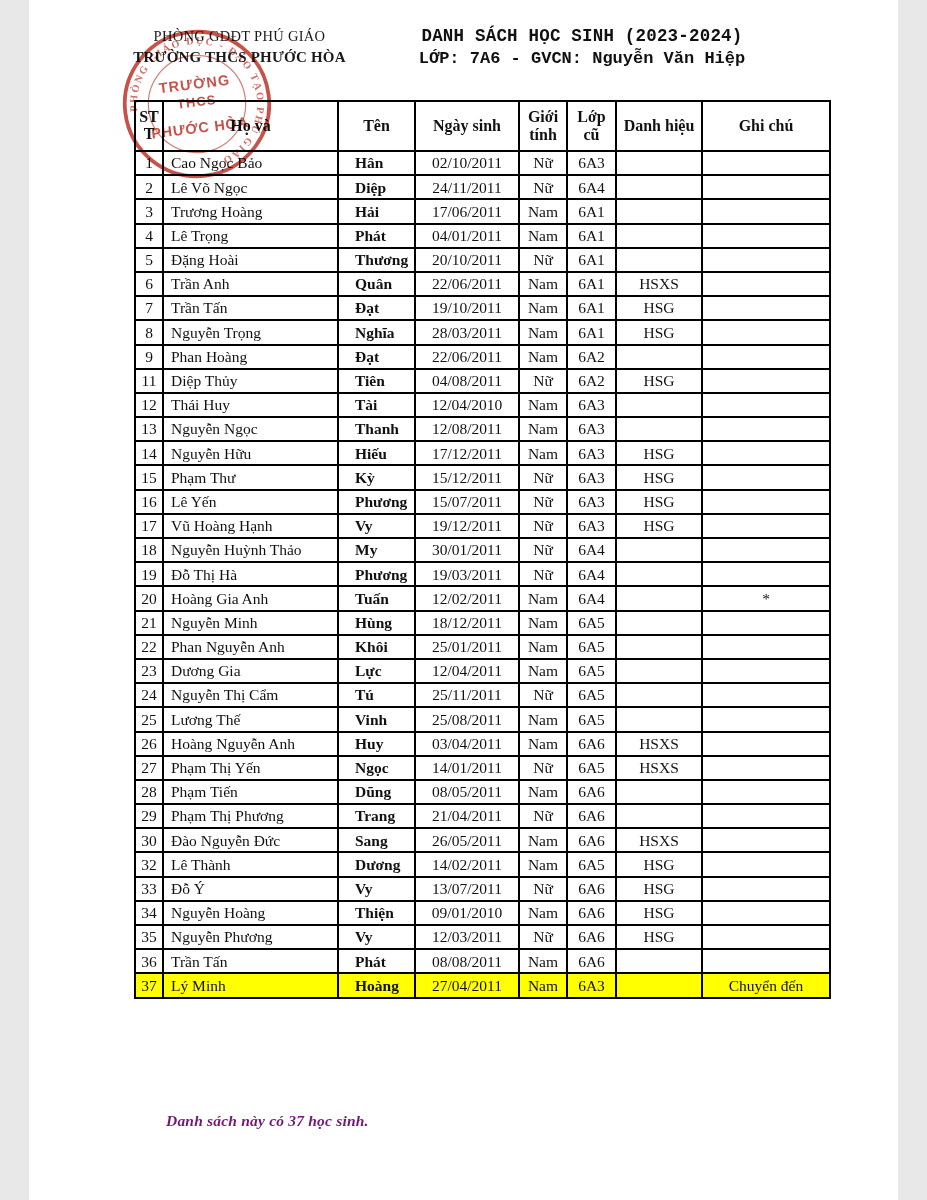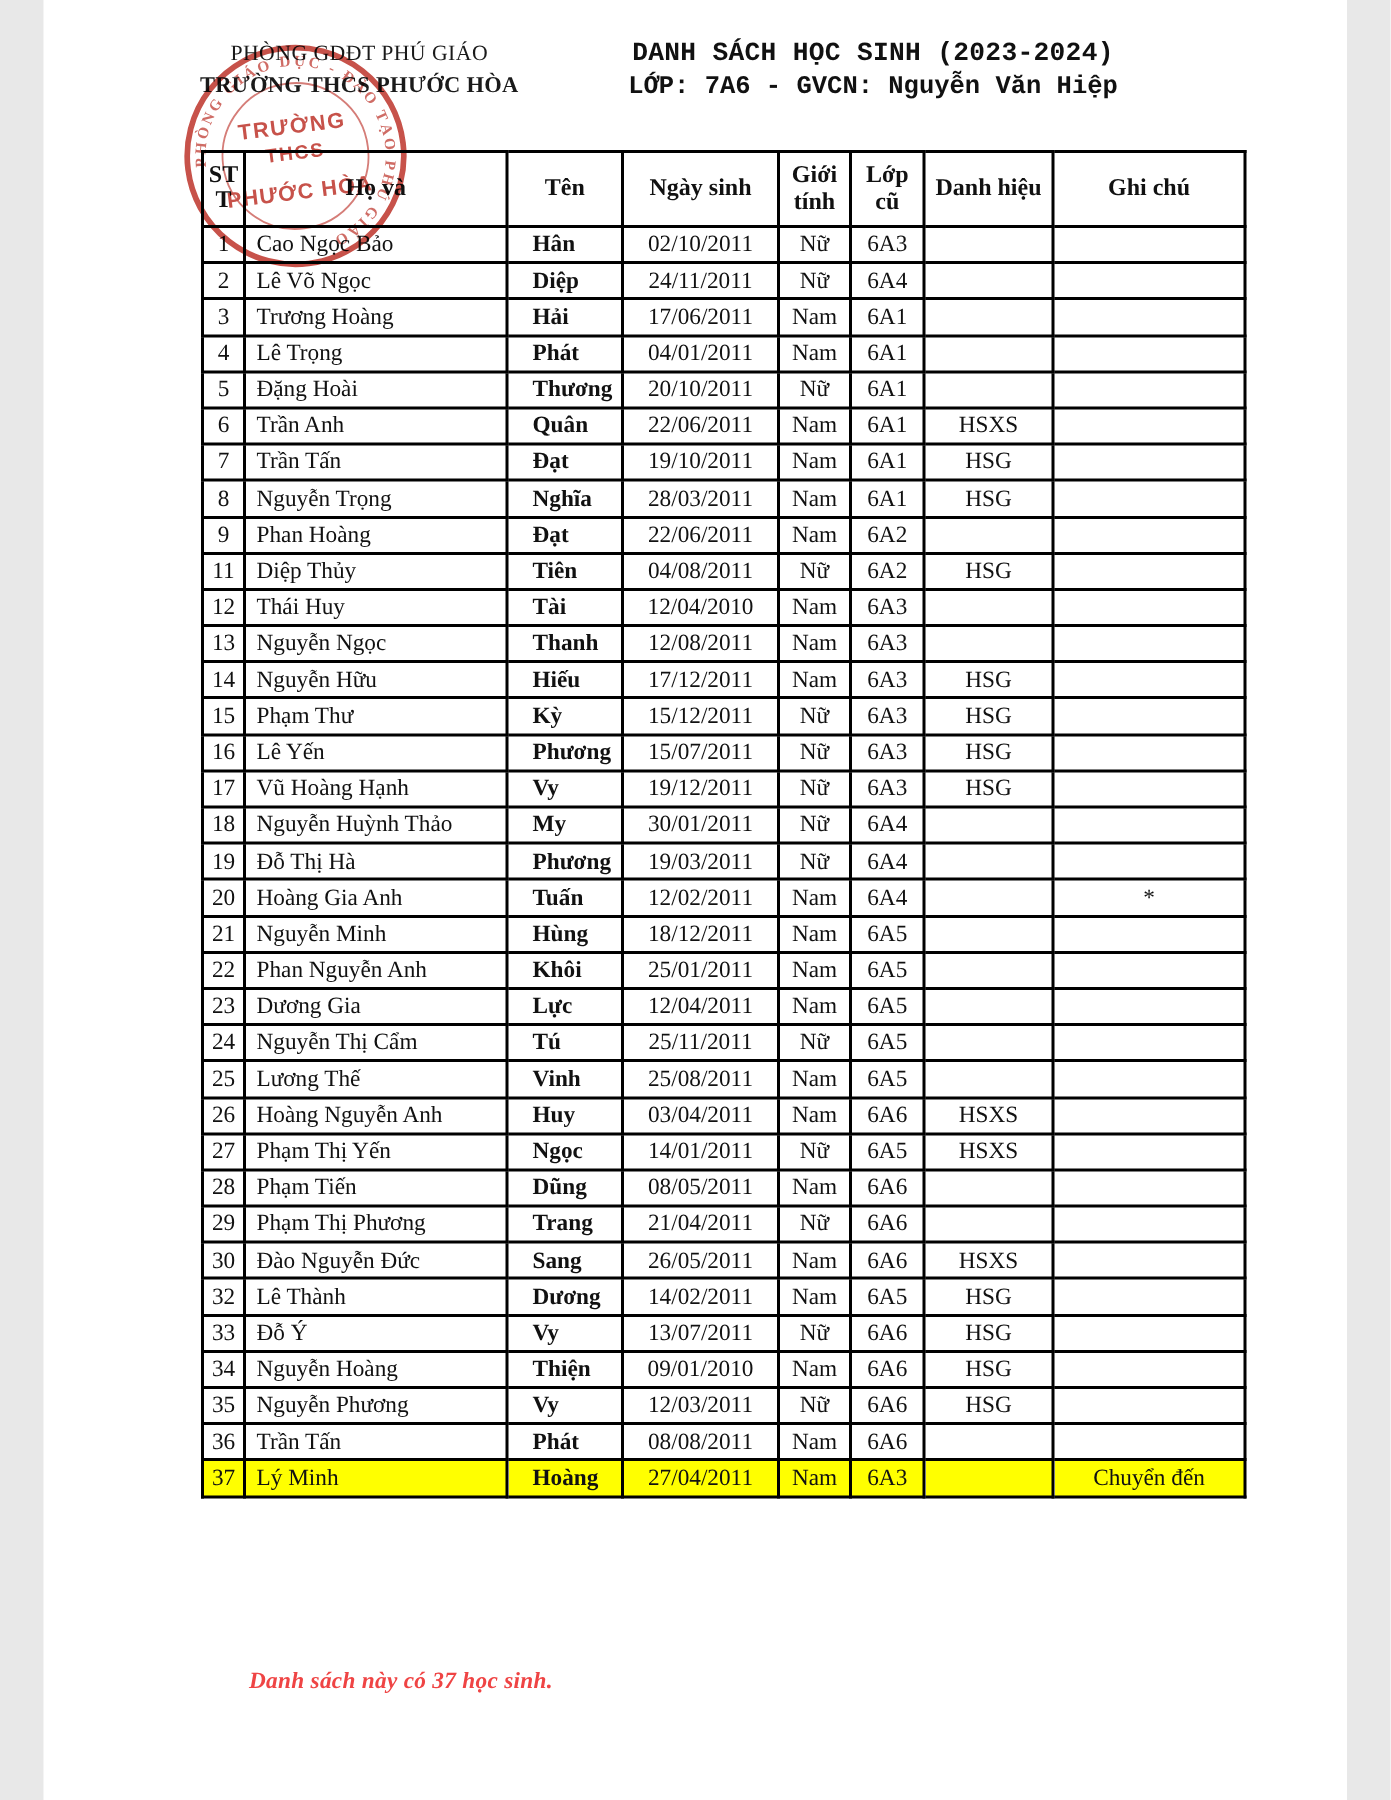--- a/index.html
+++ b/index.html
@@ -67,21 +67,21 @@
     padding:0 2px;
     line-height:1;
   }
   table.roster td.col1 { text-align:left; padding-left:7px; }
   table.roster td.col2 { text-align:left; padding-left:16px; font-weight:bold; }
   tr.hl td { background:var(--hl,#ffff00); }
   
   .footer-note {
     position:absolute; left:137px; top:1112px;
     font-size:15.5px; font-weight:bold; font-style:italic;
-    color:#ef4444;
+    color:#701a75;
     letter-spacing:.2px;
   }
 </style>
 </head>
 <body>
 
 <div class="page">
 
   <div class="hdr-left">
     <div class="l1">PHÒNG GDĐT PHÚ GIÁO</div>

